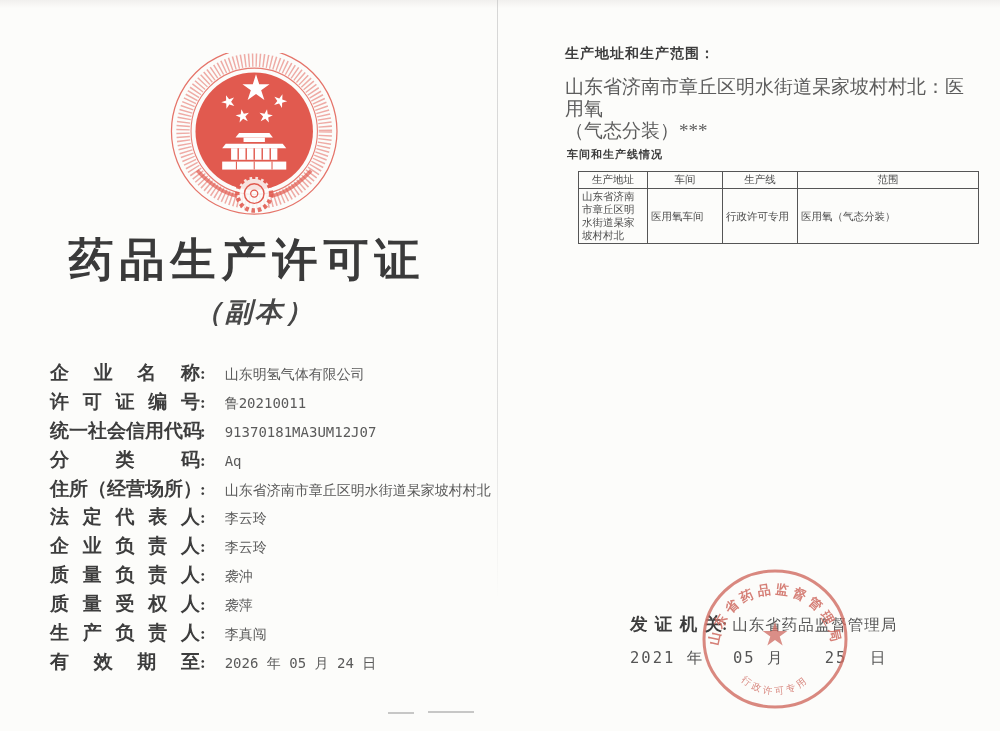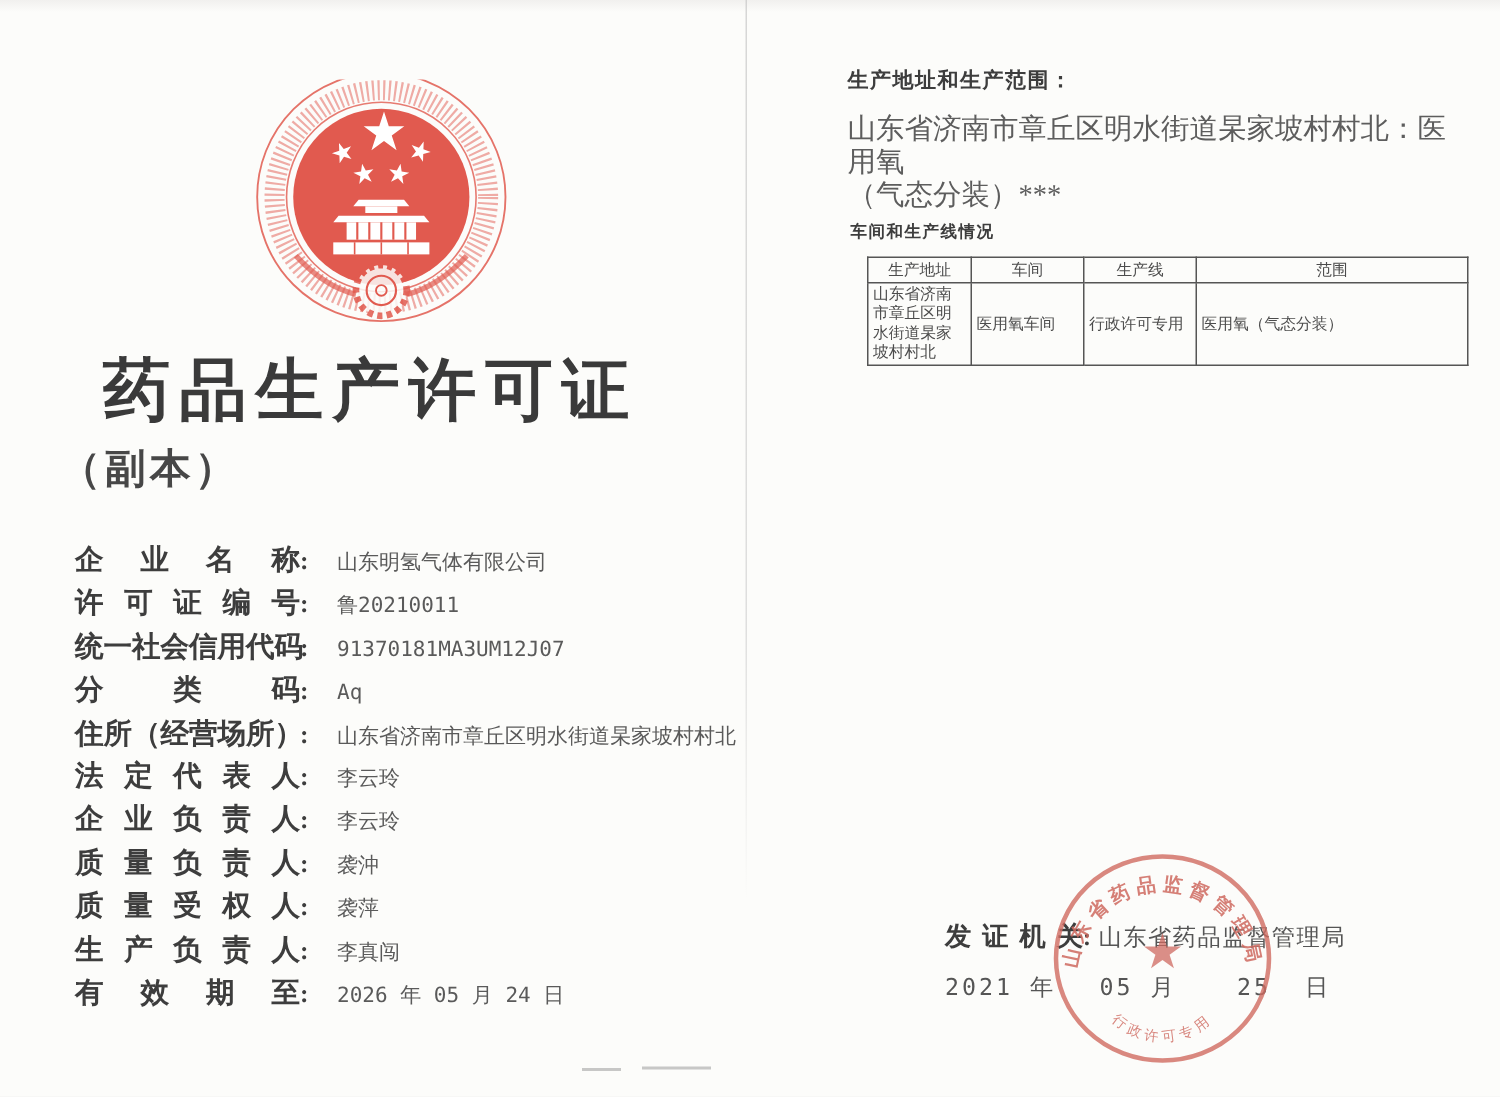--- a/index.html
+++ b/index.html
@@ -9,22 +9,22 @@
         background-image:linear-gradient(180deg, #f1f0ee 0px, #fcfcfa 8px);}
   .fold-line{position:absolute;left:497px;top:0;width:1px;height:600px;
         background:linear-gradient(180deg,#c2c2c2 0%,#cfcfcf 70%,rgba(207,207,207,0) 100%);
         opacity:.65;}
   
   .emblem{position:absolute;left:158px;top:53px;width:196px;height:178px;}
   .doc-title{position:absolute;left:32px;top:230px;width:430px;margin:0;
         text-align:center;font-size:45px;font-weight:bold;color:#3a3a3a;
         letter-spacing:6px;font-family:"Liberation Serif", serif;}
   .doc-subtitle{position:absolute;left:40px;top:294px;width:430px;
-        text-align:left;font-size:27px;font-weight:bold;color:#474747;
-        letter-spacing:3px;}
+        text-align:center;font-size:27px;font-weight:bold;color:#474747;
+        letter-spacing:3px;font-style:italic;}
   .fields{position:absolute;left:50px;top:360px;width:445px;}
   .frow{display:flex;align-items:baseline;height:28.9px;white-space:nowrap;}
   .flabel{display:inline-flex;justify-content:space-between;width:150px;
         flex:none;font-size:19px;font-weight:bold;color:#3d3d3d;}
   .colon{font-size:17px;font-weight:bold;color:#3d3d3d;flex:none;}
   .fvalue{font-size:14px;color:#5a5a5a;margin-left:19px;
         font-family:"DejaVu Sans Mono", monospace;}
   
   .scope-heading{position:absolute;left:565px;top:45px;font-size:14px;
         font-weight:bold;color:#3d3d3d;letter-spacing:1px;}

